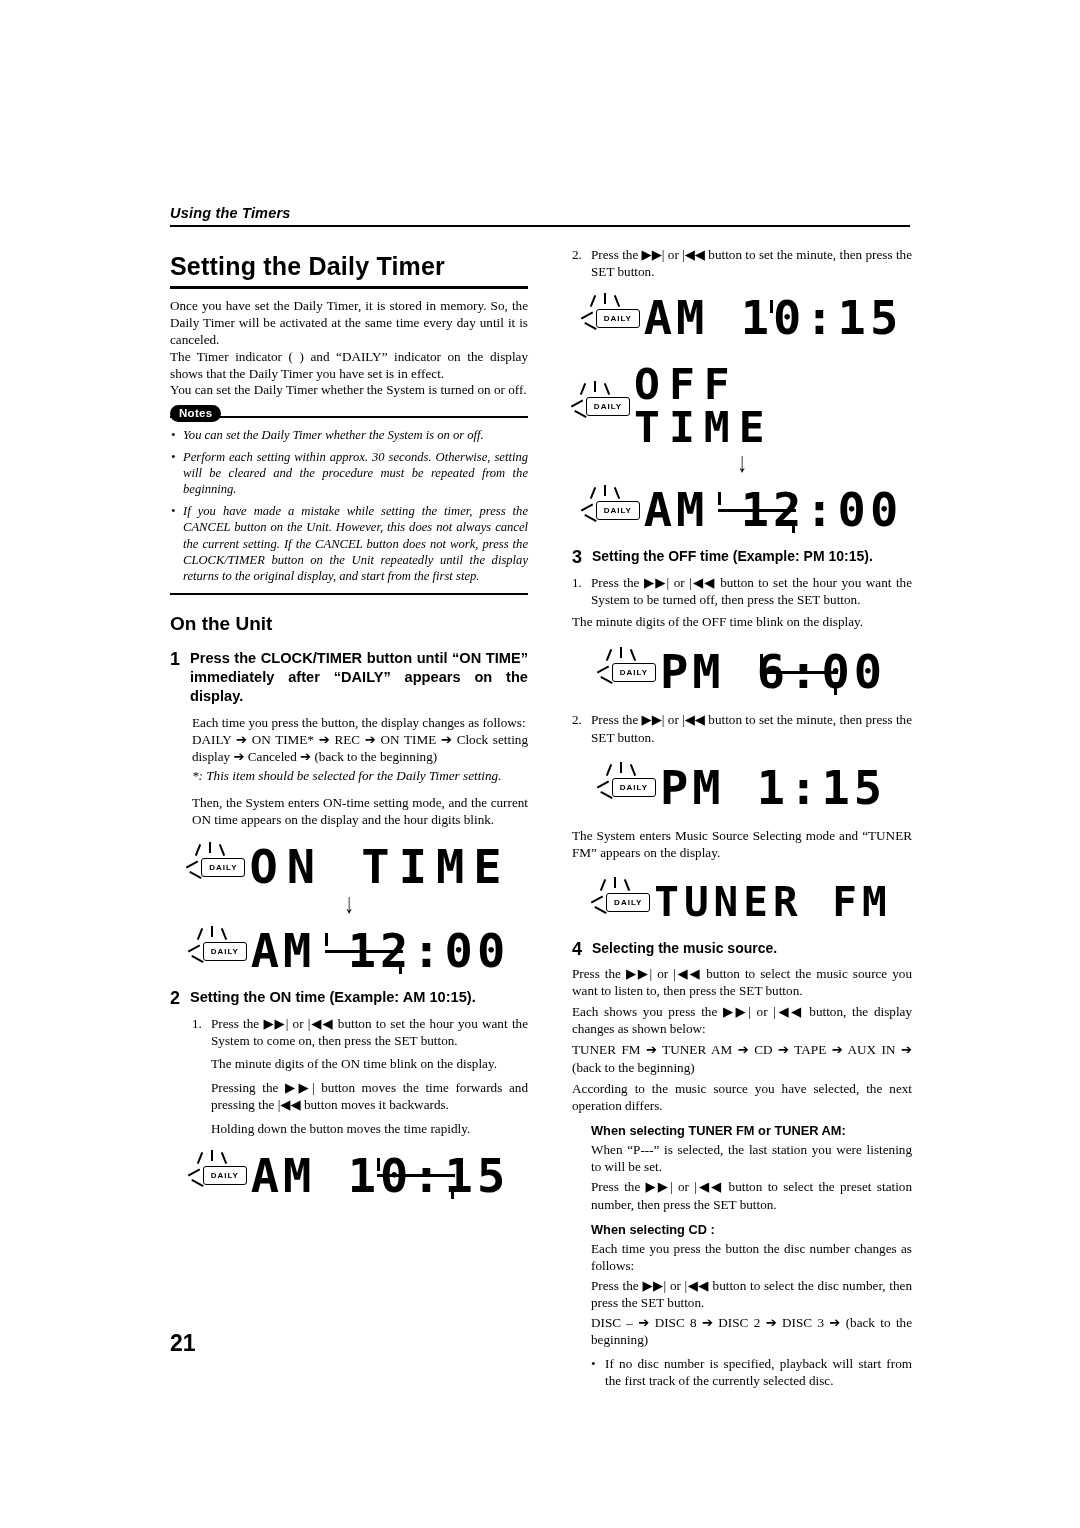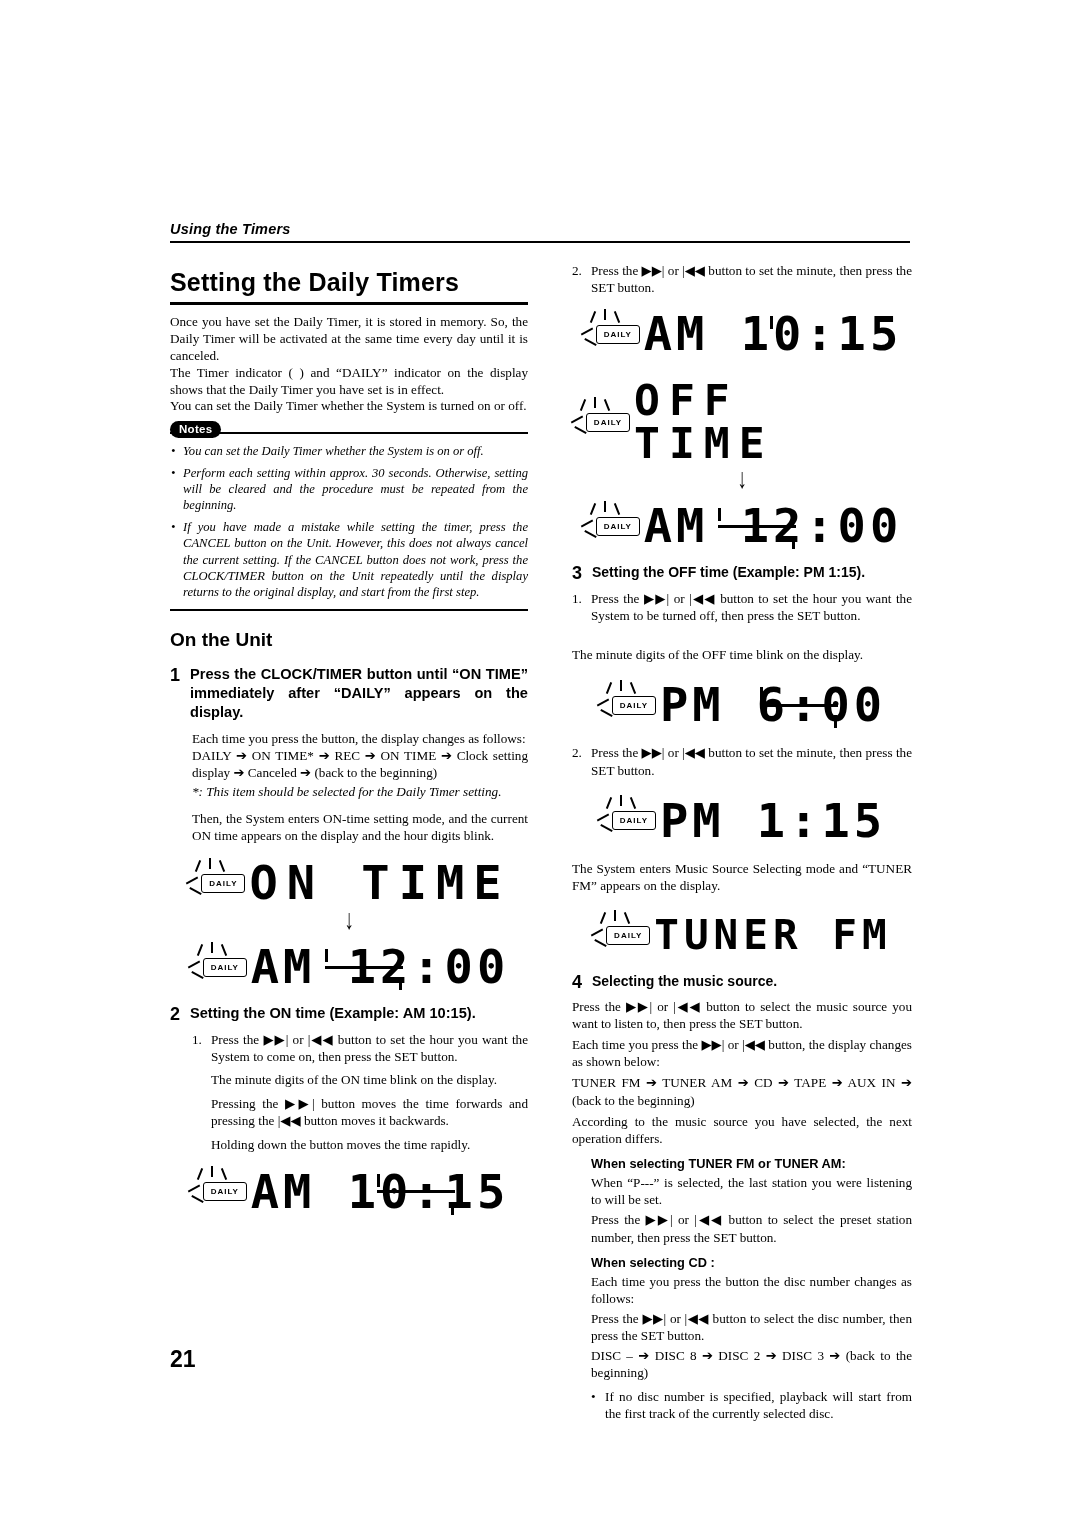--- a/index.html
+++ b/index.html
@@ -1,21 +1,21 @@
 <!DOCTYPE html>
 <html><head>
 <meta charset="utf-8">
 <style>
   html,body{margin:0;padding:0;}
   body{
     width:1080px;height:1528px;background:#ffffff;
     font-family:"Liberation Serif", serif;
     color:#000;position:relative;overflow:hidden;
   }
-  .page{position:absolute;left:0;top:16px;width:1080px;height:1144px;}
+  .page{position:absolute;left:0;top:0;width:1080px;height:1144px;}
 
   
   .runhead{
     position:absolute;left:170px;top:205px;width:740px;
     font-family:"Liberation Sans", sans-serif;
     font-weight:bold;font-style:italic;font-size:14.5px;
     letter-spacing:.2px;
   }
   .runhead-rule{
     position:absolute;left:170px;top:225px;width:740px;height:2px;background:#000;
@@ -133,21 +133,21 @@
 </head>
 <body>
 
 <div class="page">
 
   <div class="runhead">Using the Timers</div>
   <div class="runhead-rule"></div>
 
   <div class="col-left">
 
-    <h1 class="title">Setting the Daily Timers</h1>
+    <h1 class="title">Setting the Daily Timer</h1>
     <div class="title-rule"></div>
 
     <p class="p-gap">Once you have set the Daily Timer, it is stored in memory. So, the Daily Timer will be activated at the same time every day until it is canceled.</p>
     <p>The Timer indicator (   ) and “DAILY” indicator on the display shows that the Daily Timer you have set is in effect.</p>
     <p>You can set the Daily Timer whether the System is turned on or off.</p>
 
     <div class="notes-wrap">
       <div class="notes-rule"></div>
       <div class="notes-badge">Notes</div>
       <ul class="notes-list">
@@ -294,26 +294,26 @@
           <div class="seg">AM 12:00</div>
           <div class="strike" style="left:74px;right:auto;width:78px;top:48%"></div>
           <div class="tick" style="left:74px;top:6px"></div>
           <div class="tick" style="left:148px;top:34px"></div>
         </div>
       </div>
     </div>
 
     <div class="step">
       <div class="step-num">3</div>
-      <div class="step-txt small">Setting the OFF time (Example: PM 1:15).</div>
+      <div class="step-txt small">Setting the OFF time (Example: PM 10:15).</div>
     </div>
     <ol class="sub-steps">
       <li><span class="n">1.</span><span>Press the ▶▶| or |◀◀ button to set the hour you want the System to be turned off, then press the SET button.</span></li>
     </ol>
-    <p class="plain" style="margin-top:22px">The minute digits of the OFF time blink on the display.</p>
+    <p class="plain" style="margin-top:5px">The minute digits of the OFF time blink on the display.</p>
 
     <div class="lcd" style="margin-top:18px">
       <div class="lcd-inner">
         <div class="daily-ind">
           <div class="ray r1"></div>
             <div class="ray r2"></div>
             <div class="ray r3"></div>
           <div class="ray r4"></div>
             <div class="ray r5"></div>
           <div class="daily-box">DAILY</div>
@@ -360,21 +360,21 @@
         <div class="seg" style="font-size:41px;letter-spacing:5px">TUNER FM</div>
       </div>
     </div>
 
     <div class="step" style="margin-top:14px">
       <div class="step-num">4</div>
       <div class="step-txt small">Selecting the music source.</div>
     </div>
 
     <p class="plain" style="margin-top:5px">Press the ▶▶| or |◀◀ button to select the music source you want to listen to, then press the SET button.</p>
-    <p class="plain" style="margin-top:4px">Each time you press the ▶▶| or |◀◀ button, the display changes as shown below:</p>
+    <p class="plain" style="margin-top:4px">Each shows you press the ▶▶| or |◀◀ button, the display changes as shown below:</p>
     <p class="plain" style="margin-top:4px">TUNER FM ➔ TUNER AM ➔ CD ➔ TAPE ➔ AUX IN ➔ (back to the beginning)</p>
     <p class="plain" style="margin-top:4px">According to the music source you have selected, the next operation differs.</p>
 
     <div class="bold-run" style="margin-left:19px">When selecting TUNER FM or TUNER AM:</div>
     <p class="plain ml" style="margin-top:3px">When “P---” is selected, the last station you were listening to will be set.</p>
     <p class="plain ml" style="margin-top:3px">Press the ▶▶| or |◀◀ button to select the preset station number, then press the SET button.</p>
 
     <div class="bold-run" style="margin-left:19px">When selecting CD :</div>
     <p class="plain ml" style="margin-top:3px">Each time you press the button the disc number changes as follows:</p>
     <p class="plain ml" style="margin-top:3px">Press the ▶▶| or |◀◀ button to select the disc number, then press the SET button.</p>

